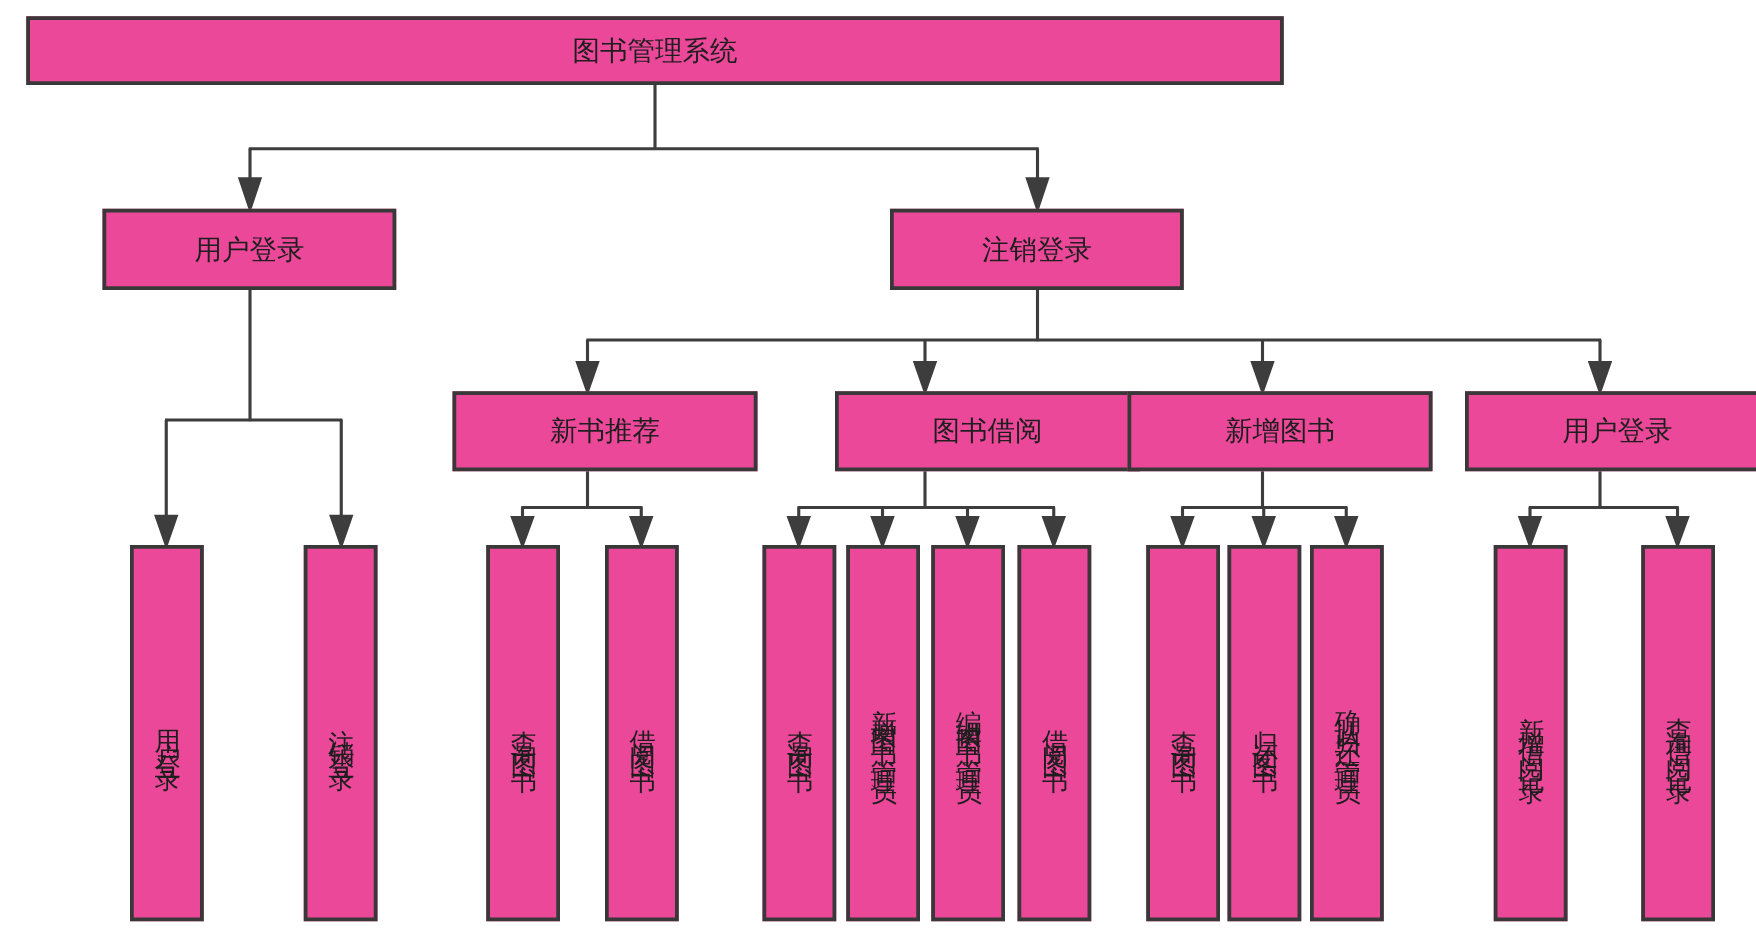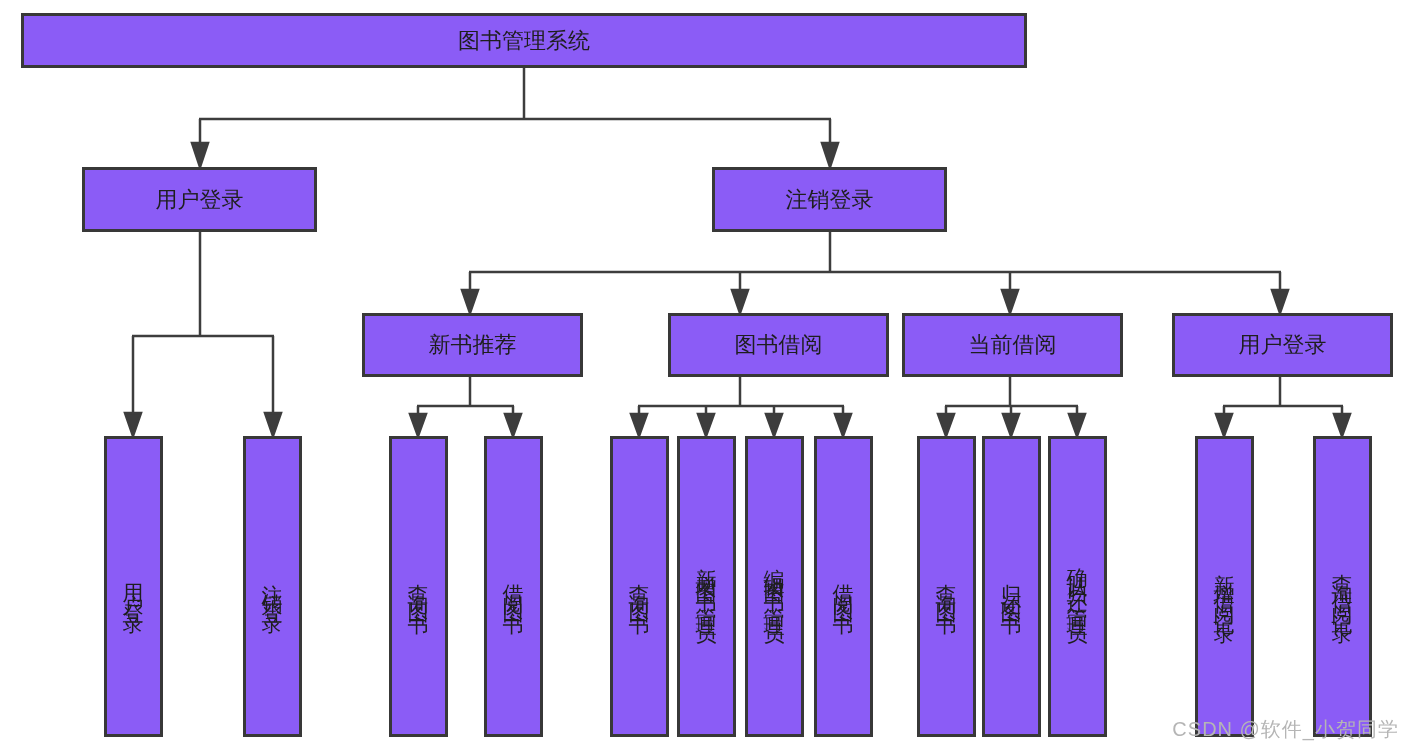--- a/index.html
+++ b/index.html
@@ -14,33 +14,33 @@
   }
   .connectors {
     position: absolute;
     left: 0; top: 0;
     width: 1405px; height: 747px;
   }
   .box {
     position: absolute;
     box-sizing: border-box;
     border: 3px solid #383838;
-    background: #8b5cf6;
+    background: #ec4899;
     display: flex;
     align-items: center;
     justify-content: center;
     font-size: 22px;
     text-align: center;
     white-space: nowrap;
   }
   .root-box   { left: 21px;  top: 13px;  width: 1006px; height: 55px; }
   .l2-box     { top: 167px; width: 235px; height: 65px; }
   .l2-left    { left: 82px; }
   .l2-right   { left: 712px; }
-  .l3-box     { top: 313px; width: 221px; height: 64px; }
+  .l3-box     { top: 313px; width: 244px; height: 64px; }
   .vbox {
     top: 436px;
     width: 59px;
     height: 301px;
     writing-mode: vertical-rl;
     text-orientation: mixed;
     font-size: 21px;
     line-height: 1;
     letter-spacing: 10px;
     white-space: normal;
@@ -125,35 +125,34 @@
     </g>
   </svg>
 
   <div class="box root-box">图书管理系统</div>
 
   <div class="box l2-box l2-left">用户登录</div>
   <div class="box l2-box l2-right">注销登录</div>
 
   <div class="box l3-box" style="left:362px">新书推荐</div>
   <div class="box l3-box" style="left:668px">图书借阅</div>
-  <div class="box l3-box" style="left:902px">当前借阅</div>
+  <div class="box l3-box" style="left:902px">新增图书</div>
   <div class="box l3-box" style="left:1172px">用户登录</div>
 
   <div class="box vbox" style="left:104px">用户登录</div>
   <div class="box vbox" style="left:243px">注销登录</div>
 
   <div class="box vbox" style="left:389px">查询图书</div>
   <div class="box vbox" style="left:484px">借阅图书</div>
 
   <div class="box vbox" style="left:610px">查询图书</div>
   <div class="box vbox vbox-long" style="left:677px">新增图书（管理员）</div>
   <div class="box vbox vbox-long" style="left:745px">编辑图书（管理员）</div>
   <div class="box vbox" style="left:814px">借阅图书</div>
 
   <div class="box vbox" style="left:917px">查询图书</div>
   <div class="box vbox" style="left:982px">归还图书</div>
   <div class="box vbox vbox-long" style="left:1048px">确认归还（管理员）</div>
 
   <div class="box vbox" style="left:1195px">新增借阅记录</div>
   <div class="box vbox" style="left:1313px">查询借阅记录</div>
 
-  <div class="watermark">CSDN @软件_小贺同学</div>
 </div>
 
 </body></html>

